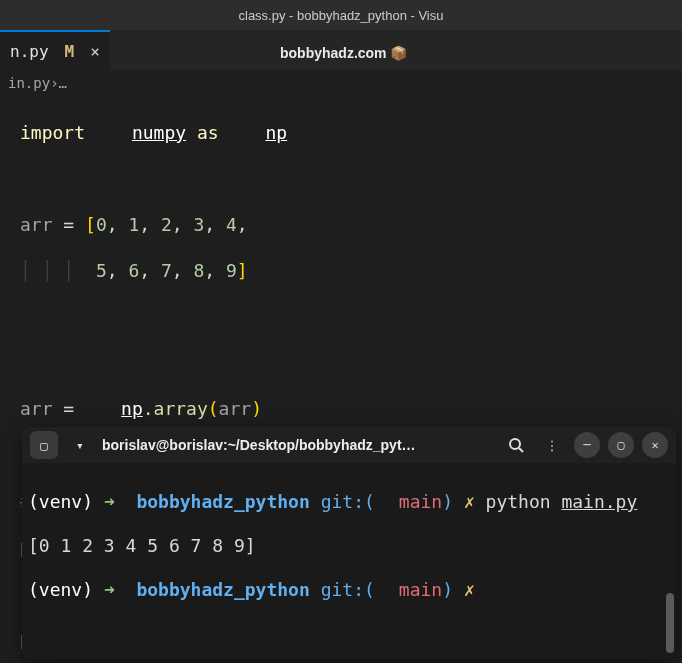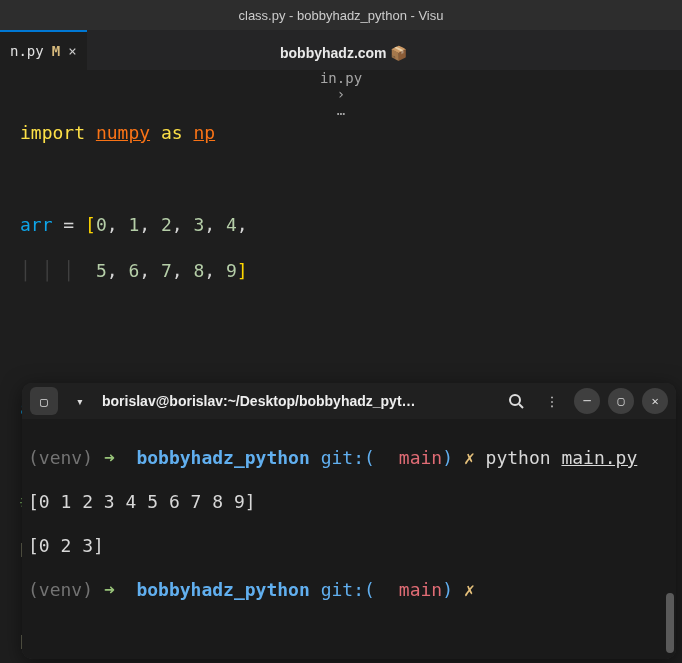--- a/index.html
+++ b/index.html
@@ -28,22 +28,22 @@
   background: #252526;
   display: flex;
   align-items: stretch;
 }
 .tab {
   display: flex;
   align-items: center;
   padding: 0 10px;
   background: #1e1e1e;
   border-top: 2px solid #0078d4;
-  gap: 8px;
-  font-size: 14px;
+  gap: 16px;
+  font-size: 16px;
 }
 .tab-label { color: #e0e0e0; }
 .tab-modified { color: #d7ba7d; font-weight: 600; }
 .tab-close { color: #cccccc; cursor: pointer; }
 .watermark {
   position: absolute;
   top: 45px;
   left: 280px;
   font-size: 14px;
   font-weight: 700;
@@ -51,31 +51,30 @@
   opacity: 0.9;
   font-family: -apple-system, sans-serif;
 }
 .breadcrumb {
   height: 26px;
   padding: 0 8px;
   font-size: 14px;
   color: #a6a6a6;
   display: flex;
   align-items: center;
-  flex-direction: column;
 }
 .editor {
   padding: 2px 20px;
   line-height: 23px;
   white-space: pre;
   font-size: 18px;
 }
-.kw { color: #fde047; }
-.mod { color: #f97316; text-decoration: underline; }
-.ident { color: #0ea5e9; }
+.kw { color: #fef9c3; }
+.mod { color: #ffffff; text-decoration: underline; margin-left: 36px; }
+.ident { color: #a3a3a3; }
 .op { color: #d4d4d4; }
 .num { color: #b5cea8; }
 .func { color: #dcdcaa; }
 .builtin { color: #4ec9b0; text-decoration: underline; }
 .cmt { color: #6a9955; }
 .brack { color: #ffd700; }
 .brack2 { color: #da70d6; }
 .guide { color: #404040; }
 
 .terminal-window {
@@ -133,21 +132,21 @@
   font-size: 12px;
 }
 .term-body {
   padding: 6px 6px 14px 6px;
   background: #1a1a1a;
   font-size: 18px;
   line-height: 22px;
   white-space: pre;
   font-family: 'Menlo', 'Consolas', monospace;
 }
-.t-cyan { color: #737373; }
+.t-cyan { color: #ffffff; }
 .t-green { color: #98c379; }
 .t-bold-cyan { color: #61afef; font-weight: 700; }
 .t-blue { color: #61afef; }
 .t-yellow { color: #e5c07b; }
 .t-red { color: #e06c75; padding-left: 24px; }
 .t-white { color: #d8d8d8; }
 .t-ul { text-decoration: underline; margin-top: 40px; }
 .term-scroll {
   position: absolute;
   right: 2px;
@@ -222,19 +221,18 @@
     <div class="term-btn">⋮</div>
     <div class="term-win-btns">
       <div class="term-win-btn">─</div>
       <div class="term-win-btn">▢</div>
       <div class="term-win-btn">✕</div>
     </div>
   </div>
   <div class="term-body">
 <div><span class="t-cyan">(venv)</span> <span class="t-green">➜</span>  <span class="t-bold-cyan">bobbyhadz_python</span> <span class="t-blue">git:(</span><span class="t-red">main</span><span class="t-blue">)</span> <span class="t-yellow">✗</span> <span class="t-white">python</span> <span class="t-white t-ul">main.py</span></div>
 <div class="t-white">[0 1 2 3 4 5 6 7 8 9]</div>
-<div class="t-white">[0 2 3]</div>
 <div><span class="t-cyan">(venv)</span> <span class="t-green">➜</span>  <span class="t-bold-cyan">bobbyhadz_python</span> <span class="t-blue">git:(</span><span class="t-red">main</span><span class="t-blue">)</span> <span class="t-yellow">✗</span></div>
   </div>
   <div class="term-scroll">
     <div class="term-thumb"></div>
   </div>
 </div>
 
 </body></html>

